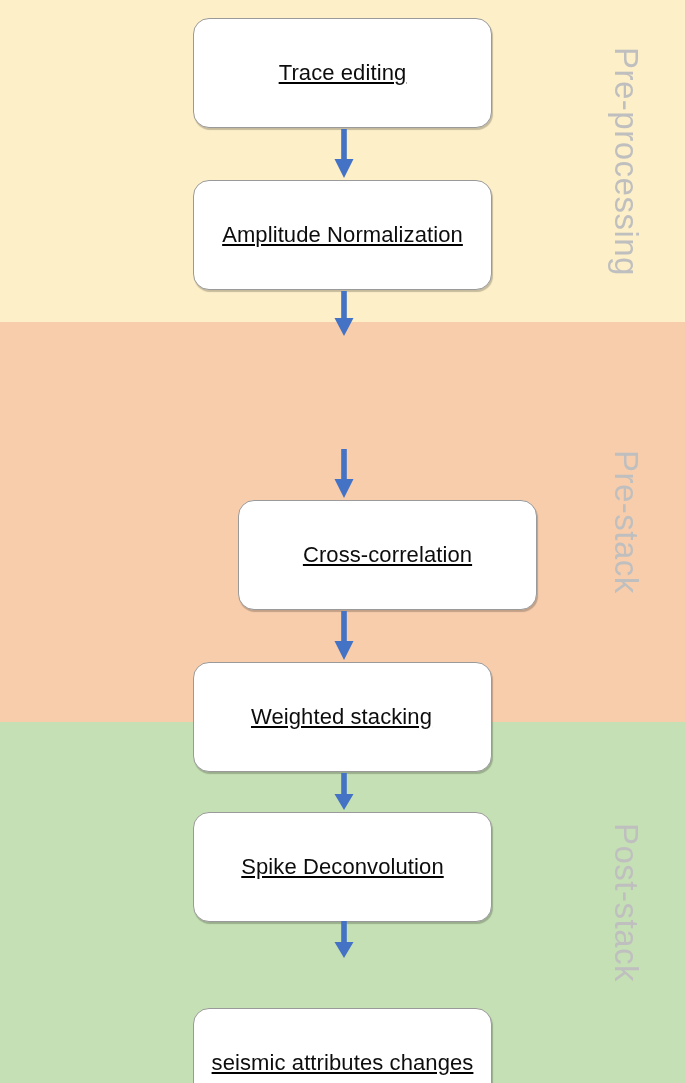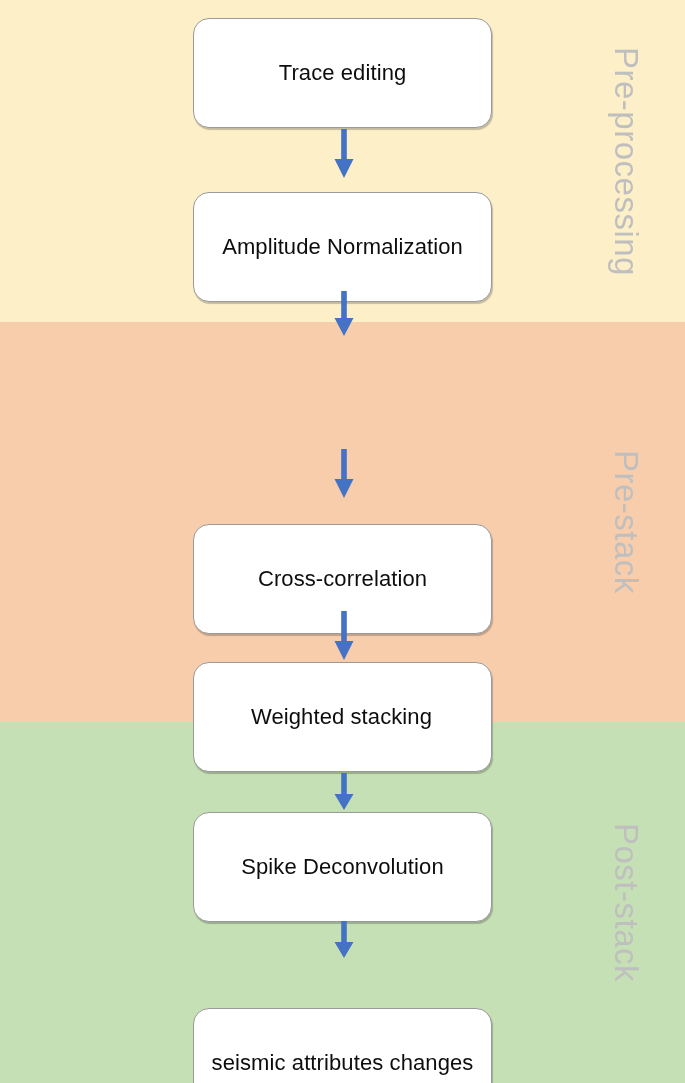--- a/index.html
+++ b/index.html
@@ -67,32 +67,33 @@
     box-sizing: border-box;
     background: #FFFFFF;
     border: 1px solid #9a9a9a;
     border-radius: 16px;
     box-shadow: 1px 2px 1px rgba(0,0,0,0.22);
     display: flex;
     align-items: center;
     justify-content: center;
     text-align: center;
     padding: 4px 14px;
+    text-decoration: underline;
   }
   .node-label {
     font-size: 22px;
     color: #0d0d0d;
     line-height: 1.25;
     letter-spacing: 0.1px;
   }
 
   #node-0 { top: 18px; }
-  #node-1 { top: 180px; margin-top: 12px; }
+  #node-1 { top: 180px; }
   #node-2 { top: 338px; }
-  #node-3 { top: 524px; }
+  #node-3 { top: 500px; margin-left: 45px; }
   #node-4 { top: 662px; padding-left: 12px; }
   #node-5 { top: 812px; }
   #node-6 { top: 960px; margin-top: 48px; }
 
   
   .arrow {
     position: absolute;
     left: 330px;
     width: 28px;
     display: block;

